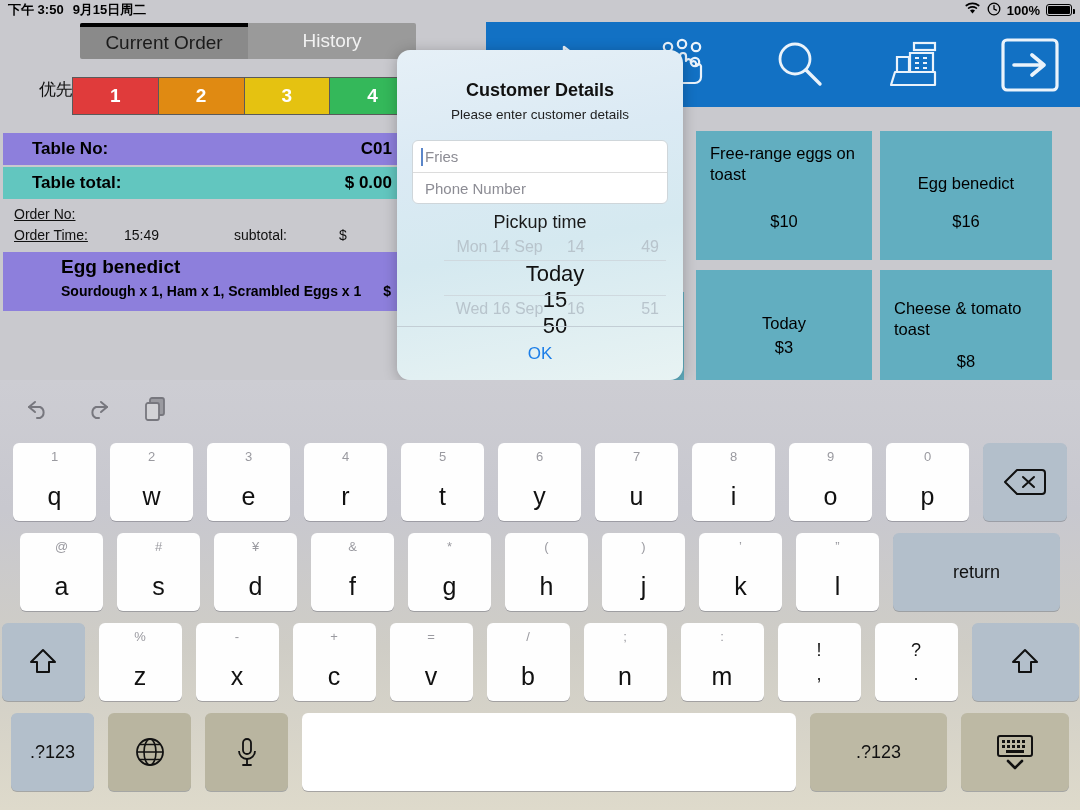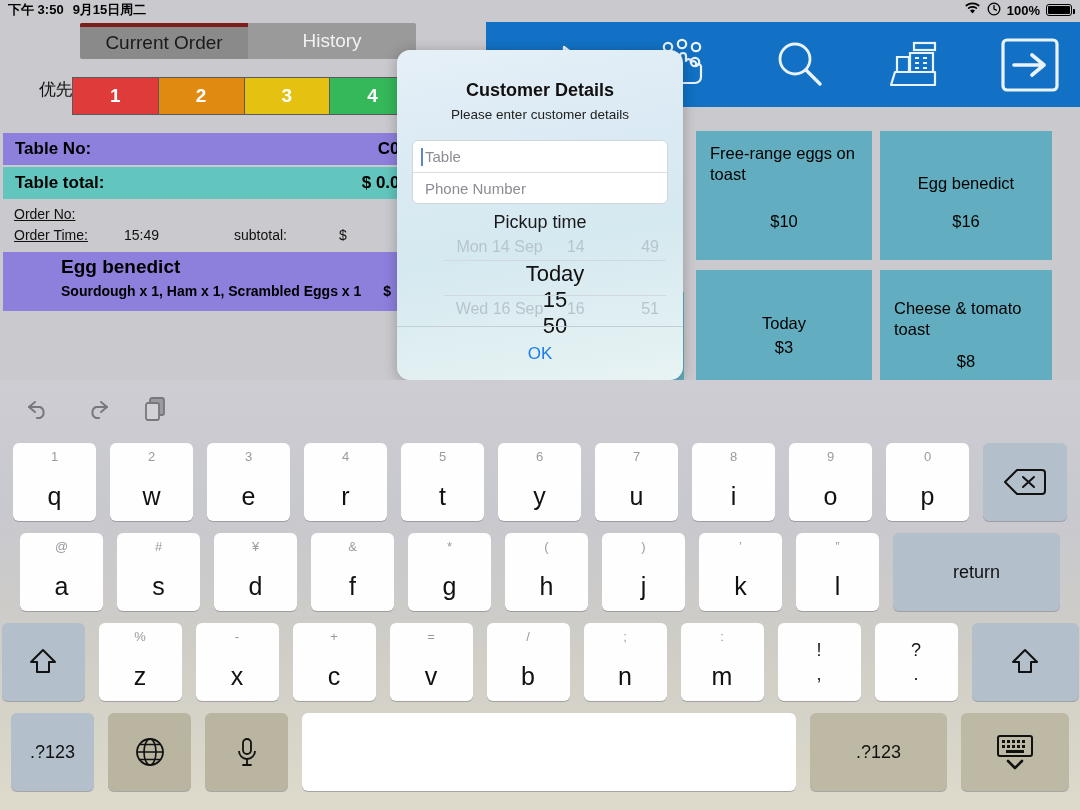--- a/index.html
+++ b/index.html
@@ -35,38 +35,38 @@
 
   
   .tabbar {
     position: absolute; left: 80px; top: 3px; width: 336px; height: 36px;
     display: flex; border-radius: 2px; overflow: hidden;
   }
   .tab {
     flex: 1; display: flex; align-items: center; justify-content: center;
     font-size: 19px; background: #9a9a9a; color: #f2f2f2;
   }
-  .tab.active { background: #8a8a8a; color: #1a1a1a; border-top: 4px solid #7f1d1d; }
+  .tab.active { background: #8a8a8a; color: #1a1a1a; border-top: 4px solid #000000; }
 
   .prio-label {
     position: absolute; left: 0; top: 58px; font-size: 17px; color: #111;
     letter-spacing: -0.5px;
     padding-left: 39px;
   }
   .prio-row { position: absolute; left: 72px; top: 57px; display: flex; height: 38px; width: 344px; }
   .prio {
     flex: 1; display: flex; align-items: center; justify-content: center;
     font-size: 19px; font-weight: bold; color: #fff;
     border: 1px solid #5a5a5a; border-right: none;
   }
   .prio:last-child { border-right: 1px solid #5a5a5a; }
 
   .row-bar {
     position: absolute; left: 3px; width: 418px; height: 32px;
-    display: flex; align-items: center; padding: 0 12px;
+    display: flex; align-items: center; padding: 0 29px;
     font-size: 17px; font-weight: bold; color: #000;
   }
   .row-bar .val { margin-left: auto; }
   #tableNoBar { top: 113px; background: #8d7fdc; }
   #tableTotalBar { top: 147px; background: #62c6bf; }
 
   .ordermeta { position: absolute; left: 14px; top: 183px; width: 410px; font-size: 14px; color: #111; }
   .ordermeta .line { display: flex; height: 21px; align-items: center; }
   .ordermeta .lbl { width: 110px; text-decoration: underline; }
   .ordermeta .t { width: 110px; text-align: left; }
@@ -300,21 +300,21 @@
     </div>
 
     <div class="overlay">
       <div class="dialog">
         <div class="dlg-title">Customer Details</div>
         <div class="dlg-sub">Please enter customer details</div>
 
         <div class="fields">
           <div class="field">
             <span class="caret"></span>
-            <span>Table</span>
+            <span>Fries</span>
           </div>
           <div class="field">
             <span style="margin-left:4px">Phone Number</span>
           </div>
         </div>
 
         <div class="picker-title">Pickup time</div>
 
         <div class="picker">
           <div class="prow dim">

